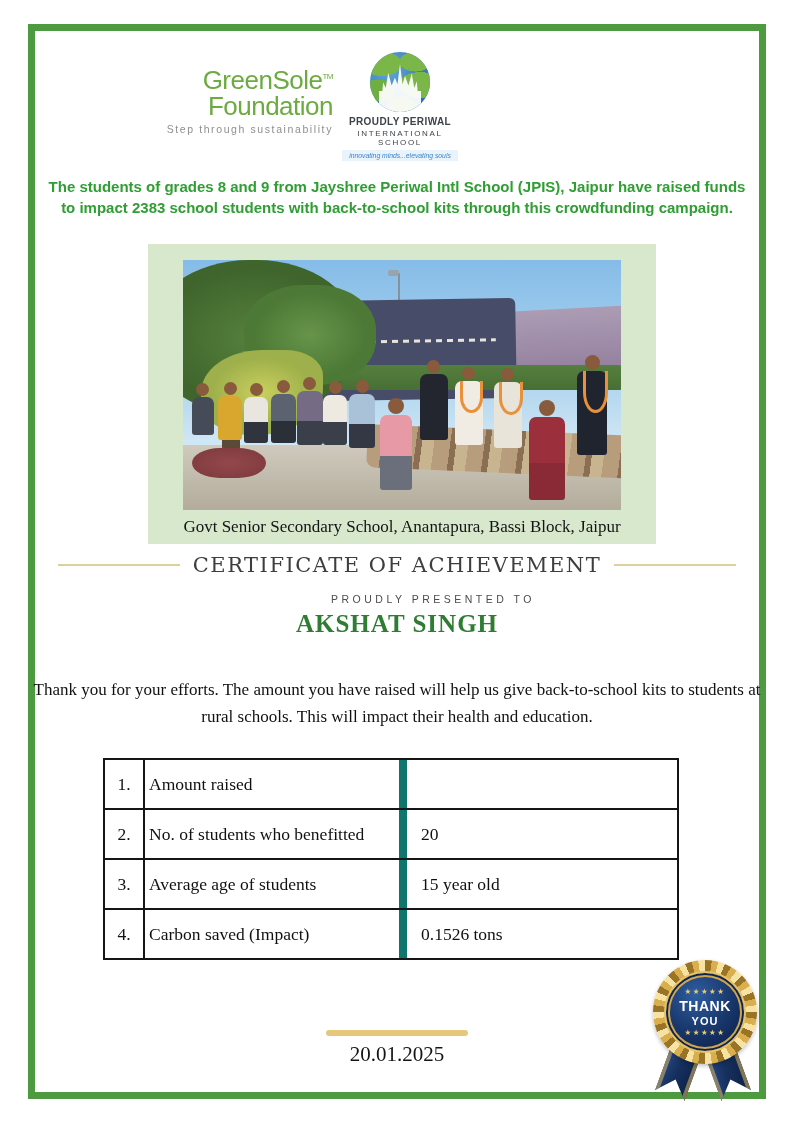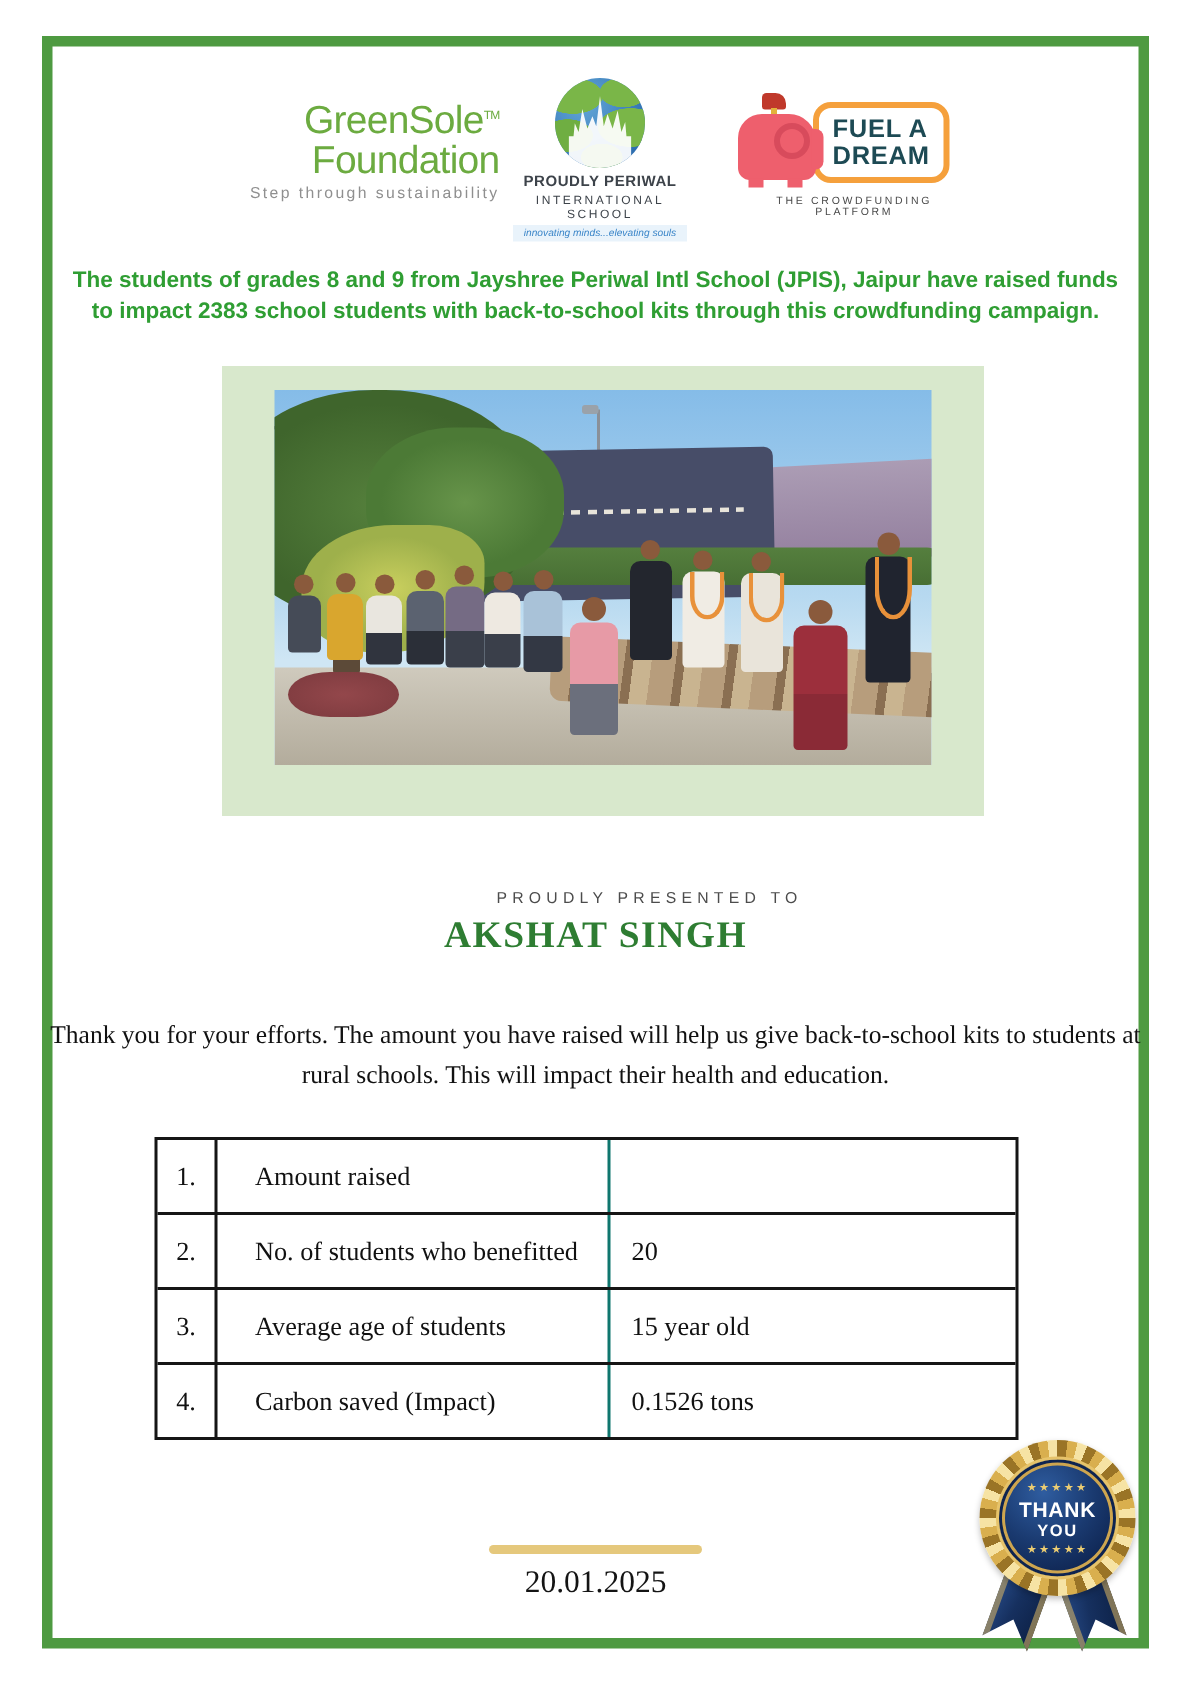--- a/index.html
+++ b/index.html
@@ -84,21 +84,21 @@
              font-size:25px;font-weight:bold;color:#2e7d32;letter-spacing:1px;}
   .message{position:absolute;left:25px;top:676px;width:744px;margin:0;text-align:center;
            font-size:17px;line-height:27px;color:#111;}
 
   
   .cert-table{position:absolute;left:103px;top:758px;width:576px;border:2px solid #151515;background:#fff;box-sizing:border-box;}
   .trow{display:grid;grid-template-columns:40px 262px 1fr;}
   .trow + .trow{border-top:2px solid #151515;}
   .tc{height:48px;display:flex;align-items:center;font-size:17.5px;color:#111;box-sizing:border-box;}
   .tc.num{justify-content:center;border-right:2px solid #151515;}
-  .tc.label{padding-left:25px;border-right:2px solid #0f766e;}
+  .tc.label{padding-left:4px;border-right:8px solid #0f766e;}
   .tc.value{padding-left:14px;}
 
   
   .date-rule{position:absolute;left:326px;top:1030px;width:142px;height:6px;border-radius:3px;background:#e5c87c;}
   .date{position:absolute;left:0;top:1042px;width:794px;text-align:center;font-size:21px;color:#141414;}
 
   
   .badge{position:absolute;left:644px;top:960px;width:122px;height:150px;z-index:5;}
   .ribbon{position:absolute;top:66px;width:32px;height:72px;
           background:linear-gradient(100deg,#2a4f8e 0%,#16305f 50%,#0d2146 100%);
@@ -132,35 +132,20 @@
 
   <div class="logo-jpis">
     <div class="globe">
         <div class="castle"></div>
       </div>
     <div class="jp-line1">PROUDLY PERIWAL</div>
     <div class="jp-line2">INTERNATIONAL SCHOOL</div>
     <div class="jp-tag">innovating minds...elevating souls</div>
   </div>
 
-  <div class="logo-fad">
-    <div class="fad-top">
-      <div class="elephant">
-        <div class="el-hand"></div>
-        <div class="el-body"></div>
-        <div class="el-ear"></div>
-        <div class="el-trunk"></div>
-      </div>
-      <div class="fad-box">
-        <span>FUEL A</span>
-        <span>DREAM</span>
-      </div>
-    </div>
-    <div class="fad-tag">THE CROWDFUNDING PLATFORM</div>
-  </div>
 
   <p class="intro">The students of grades 8 and 9 from Jayshree Periwal Intl School (JPIS), Jaipur have raised funds to impact 2383 school students with back-to-school kits through this crowdfunding campaign.</p>
 
   <figure class="photo-card">
     <div class="photo">
       <div class="wire"></div>
       <div class="pole"></div>
       <div class="lamp"></div>
       <div class="wall"></div>
       <div class="sign"></div>
@@ -225,22 +210,28 @@
           <div class="head"></div>
           <div class="torso"></div>
         </div>
       <div class="person" style="left:90%;bottom:22%;height:100px;width:30px;--c:#20242f;--head:15px;">
           <div class="head"></div>
           <div class="torso">
             <div class="garland"></div>
           </div>
         </div>
     </div>
+    <figcaption class="caption">Govt Senior Secondary School, Anantapura, Bassi Block, Jaipur</figcaption>
   </figure>
 
+  <div class="heading-row">
+    <span class="hline"></span>
+    <h1 class="heading">CERTIFICATE OF ACHIEVEMENT</h1>
+    <span class="hline"></span>
+  </div>
   <div class="presented">PROUDLY PRESENTED TO</div>
   <div class="recipient">AKSHAT SINGH</div>
   <p class="message">Thank you for your efforts. The amount you have raised will help us give back-to-school kits to students at rural schools. This will impact their health and education.</p>
 
   <div class="cert-table">
     <div class="trow">
       <div class="tc num">1.</div>
       <div class="tc label">Amount raised</div>
     </div>
     <div class="trow">

